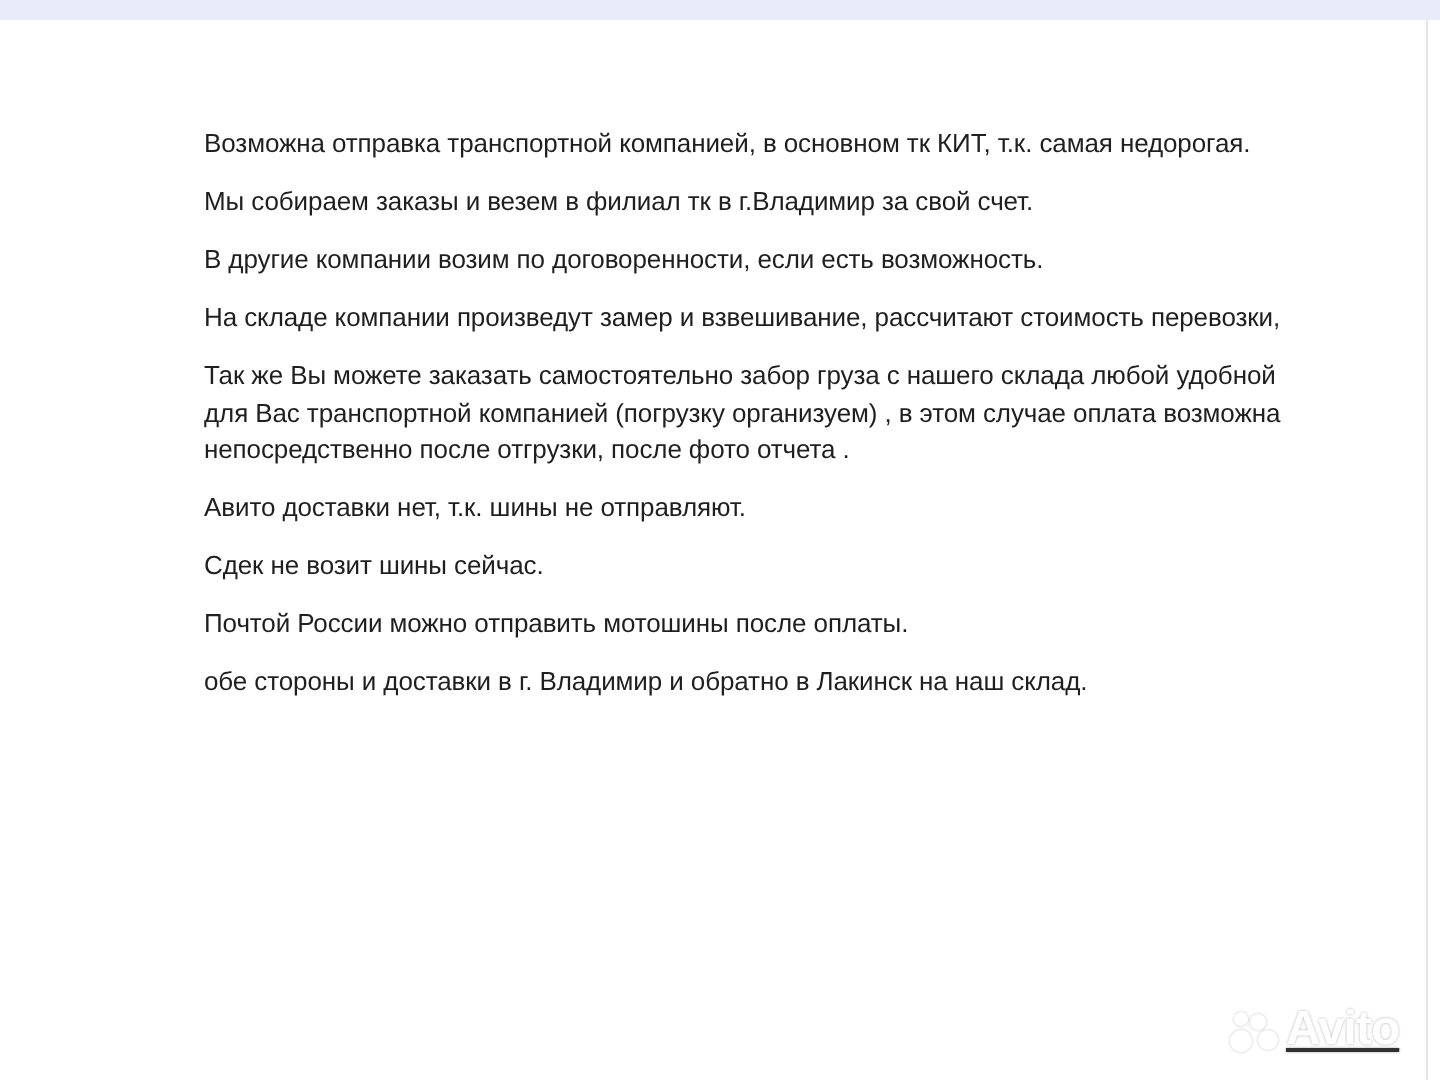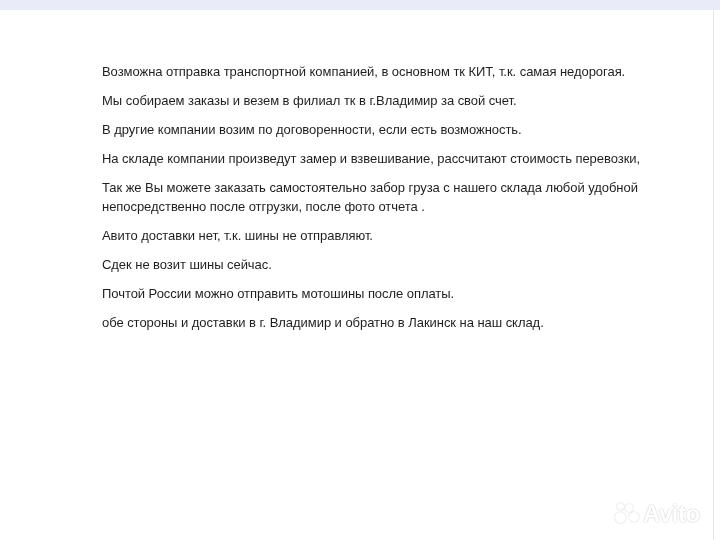--- a/index.html
+++ b/index.html
@@ -43,22 +43,24 @@
       white-space: nowrap;
       letter-spacing: -0.05px;
     }
     .line { display: block; }
     .watermark {
       position: absolute;
       left: 614px;
       top: 500px;
       height: 30px;
       display: flex;
+      align-items: center;
       gap: 3px;
       opacity: 0.92;
+      text-decoration: underline;
     }
     .watermark .dots {
       position: relative;
       width: 26px;
       height: 24px;
     }
     .watermark .dots span {
       position: absolute;
       border-radius: 50%;
       background: #ffffff;
@@ -87,20 +89,21 @@
     <span class="line">Мы собираем заказы и везем в филиал тк  в г.Владимир за свой счет.</span>
   </p>
   <p class="para">
     <span class="line">В другие компании возим по договоренности, если есть возможность.</span>
   </p>
   <p class="para">
     <span class="line"> На складе компании произведут замер и взвешивание, рассчитают стоимость перевозки,</span>
   </p>
   <p class="para">
     <span class="line">Так же Вы можете заказать самостоятельно забор груза с нашего склада любой удобной</span>
+    <span class="line">для Вас транспортной компанией (погрузку организуем) , в этом случае оплата возможна</span>
     <span class="line">непосредственно после отгрузки, после фото отчета .</span>
   </p>
   <p class="para">
     <span class="line">Авито доставки нет, т.к. шины не отправляют.</span>
   </p>
   <p class="para">
     <span class="line">Сдек не возит шины сейчас.</span>
   </p>
   <p class="para">
     <span class="line">Почтой России можно отправить мотошины после оплаты.</span>

